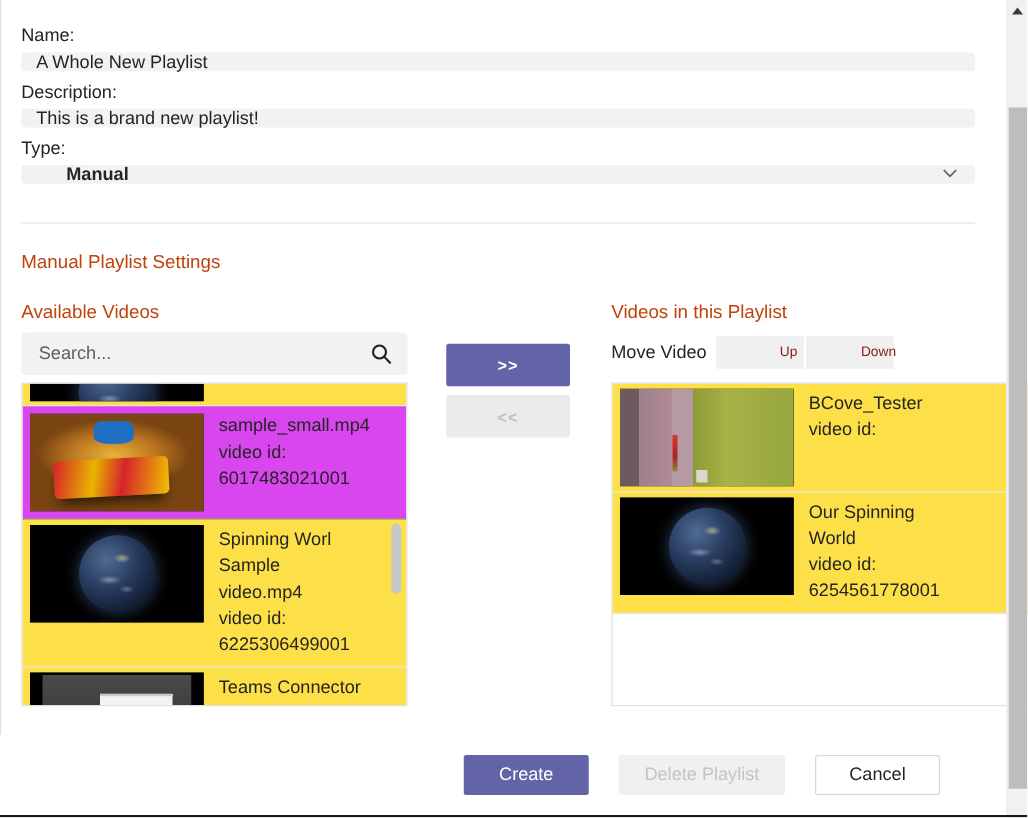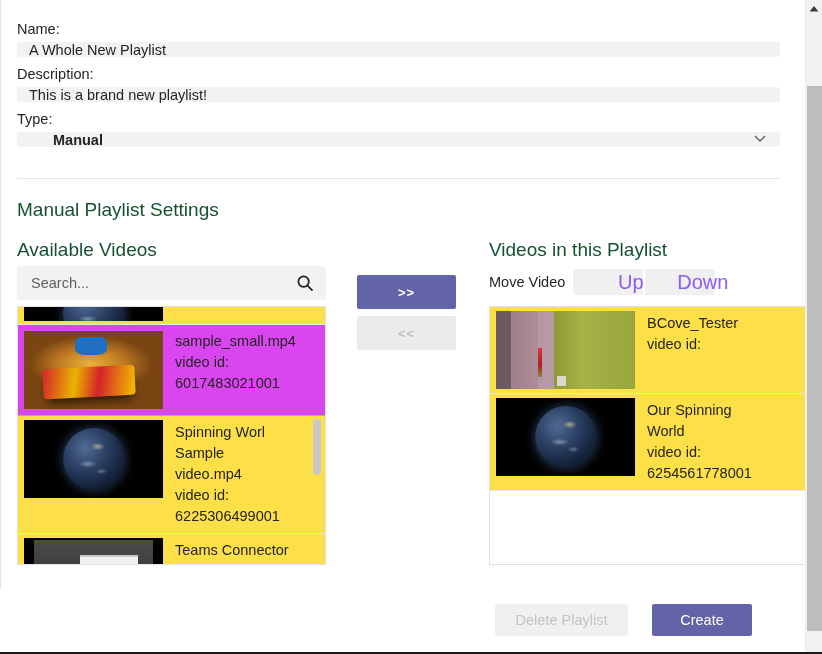--- a/index.html
+++ b/index.html
@@ -79,22 +79,22 @@
   }
   .spacer-8 { height: 8px; }
 
   .divider {
     height: 1px;
     background: #e6e6e6;
     margin: 0 25px 0 16px;
   }
 
   .section-title {
-    font-size: 19px;
-    color: #14532d;
+    font-size: 15px;
+    color: #c2410c;
     margin: 0 0 0 16px;
     line-height: 20px;
   }
 
   
   .transfer {
     position: relative;
     margin-top: 20px;
     height: 330px;
   }
@@ -278,23 +278,23 @@
     margin-bottom: 8px;
     text-align: right;
   }
   .move-label {
     font-size: 14.5px; color: #252423;
     margin-right: 8px;
   }
   .move-btn {
     width: 70px; height: 26px;
     background: #f0f0f0;
-    color: #8b5cf6;
+    color: #7f1d1d;
     border: none;
-    font-size: 20px;
+    font-size: 11px;
     display: flex; align-items: center; justify-content: center; padding-left: 45px;
   }
   .move-btn + .move-btn { margin-left: 2px; }
 
   
   .footer {
     position: absolute;
     left: 0; right: 17px; bottom: 2px;
     height: 64px;
     display: flex;
@@ -459,22 +459,23 @@
 
     </div>
 
     <div style="position:absolute; left:0; right:0; top:588px;">
       <div class="divider"></div>
     </div>
 
   </div>
 
   <div class="footer">
+    <div class="btn create">Create</div>
     <div class="btn delete">Delete Playlist</div>
-    <div class="btn create">Create</div>
+    <div class="btn cancel">Cancel</div>
   </div>
 
   <div class="vscroll">
     <div class="vscroll-up">
       <svg width="10" height="8" viewBox="0 0 10 8" aria-hidden="true">
         <path d="M5 1 L9.4 6.6 L0.6 6.6 Z" fill="#3b3b3b"></path>
       </svg>
     </div>
     <div class="vscroll-thumb"></div>
   </div>

